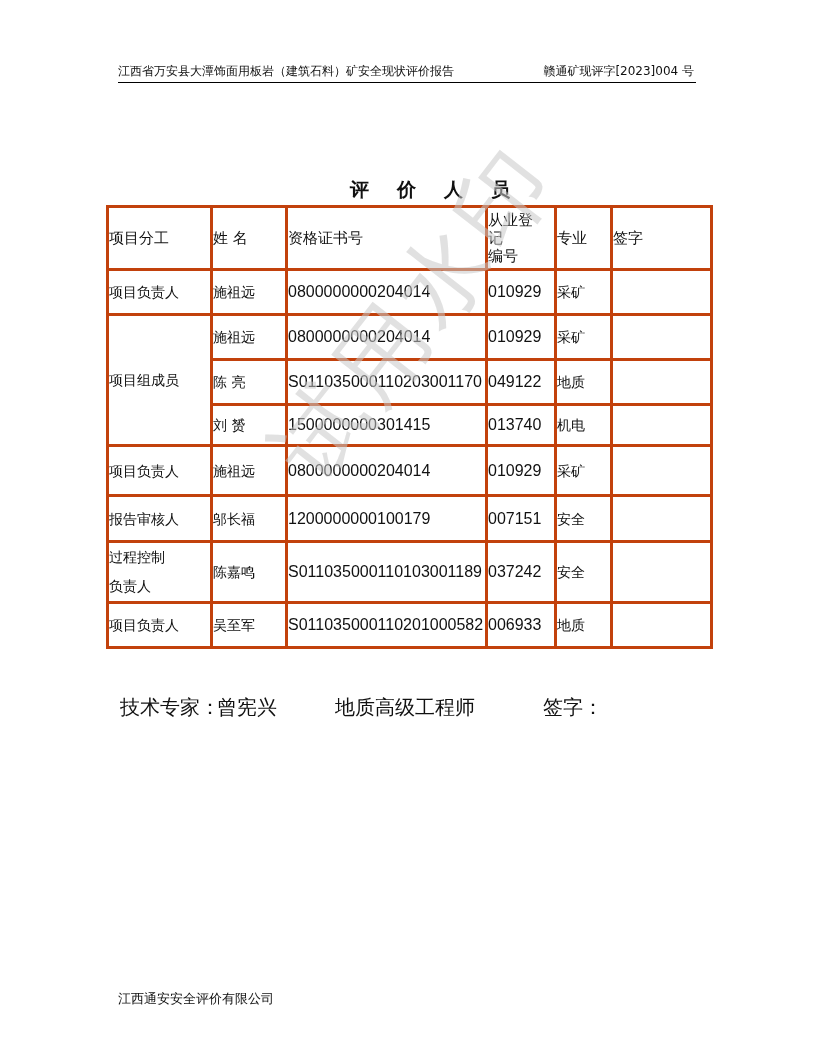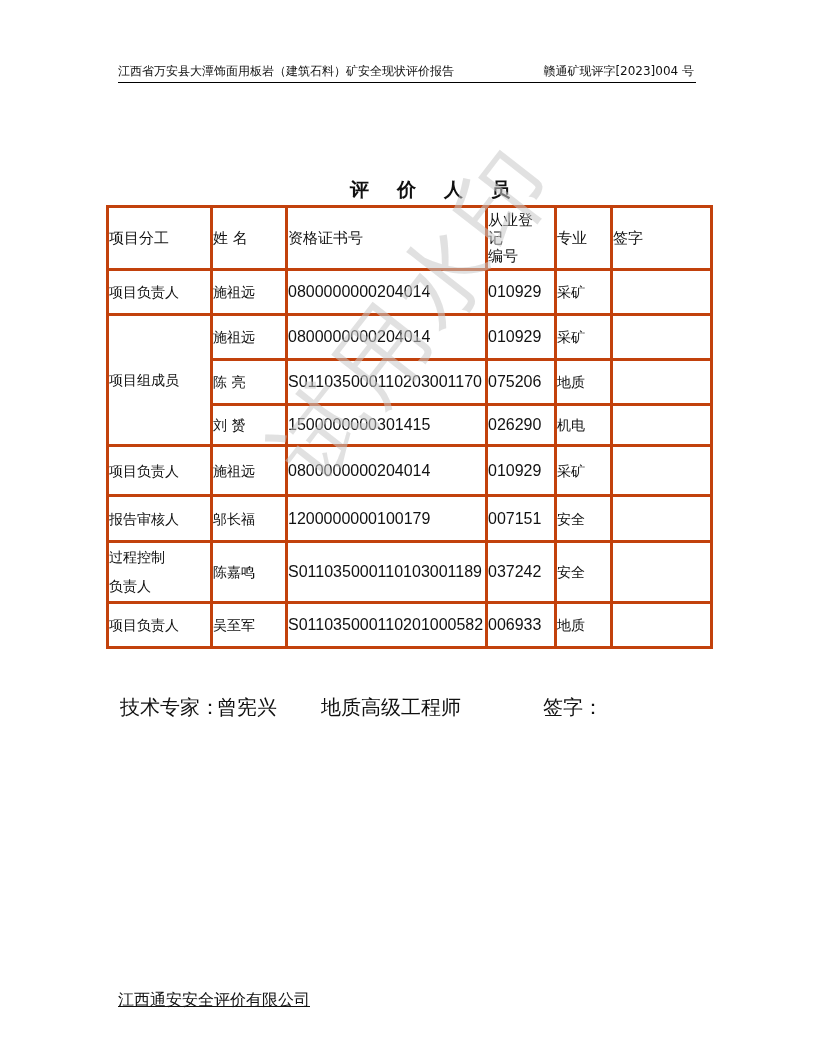--- a/index.html
+++ b/index.html
@@ -13,21 +13,21 @@
            font-family: "DejaVu Serif", "Liberation Serif", serif; font-weight: bold;
            font-size: 19px; letter-spacing: 0; }
   .title span { display: inline-block; margin: 0 14px; }
   table.staff { position: absolute; left: 106px; top: 205px; border-collapse: collapse;
                 table-layout: fixed; font-size: 14px; }
   table.staff td { border: 3px solid #c2410c; vertical-align: middle;
                    padding: 0; line-height: 18px; }
   td.num { font-family: Liberation Sans, sans-serif; font-size: 16px; }
   .hdr-cell { font-size: 15px; }
   .footer-line { position: absolute; top: 694px; font-size: 20px; }
-  .company { position: absolute; left: 118px; top: 990px; font-size: 16px; text-decoration: underline; }
+  .company { position: absolute; left: 118px; top: 990px; font-size: 13px; }
   .watermark { position: absolute; left: 245px; top: 430px; font-size: 92px;
                color: rgba(200,200,200,0.55); transform: rotate(-52deg);
                transform-origin: left top; white-space: nowrap; pointer-events: none;
                font-family: "DejaVu Sans", sans-serif; letter-spacing: 6px; }
 </style>
 </head>
 <body>
 
 <div class="header">
   <span class="left">江西省万安县大潭饰面用板岩（建筑石料）矿安全现状评价报告</span>
@@ -72,28 +72,28 @@
     <td rowspan="3">项目组成员</td>
     <td>施祖远</td>
     <td class="num">0800000000204014</td>
     <td class="num">010929</td>
     <td>采矿</td>
     <td></td>
   </tr>
   <tr style="height:45px">
     <td>陈 亮</td>
     <td class="num">S011035000110203001170</td>
-    <td class="num">075206</td>
+    <td class="num">049122</td>
     <td>地质</td>
     <td></td>
   </tr>
   <tr style="height:41px">
     <td>刘 赟</td>
     <td class="num">1500000000301415</td>
-    <td class="num">026290</td>
+    <td class="num">013740</td>
     <td>机电</td>
     <td></td>
   </tr>
   <tr style="height:50px">
     <td>项目负责人</td>
     <td>施祖远</td>
     <td class="num">0800000000204014</td>
     <td class="num">010929</td>
     <td>采矿</td>
     <td></td>
@@ -124,19 +124,19 @@
     <td class="num">006933</td>
     <td>地质</td>
     <td></td>
   </tr>
 </tbody>
   </table>
 
 <div>
   <span class="footer-line" style="left:120px">技术专家：</span>
   <span class="footer-line" style="left:217px">曾宪兴</span>
-  <span class="footer-line" style="left:321px">地质高级工程师</span>
+  <span class="footer-line" style="left:335px">地质高级工程师</span>
   <span class="footer-line" style="left:543px">签字：</span>
 </div>
 
 <div class="company">江西通安安全评价有限公司</div>
 
 <div class="watermark">试用水印</div>
 
 </body></html>

